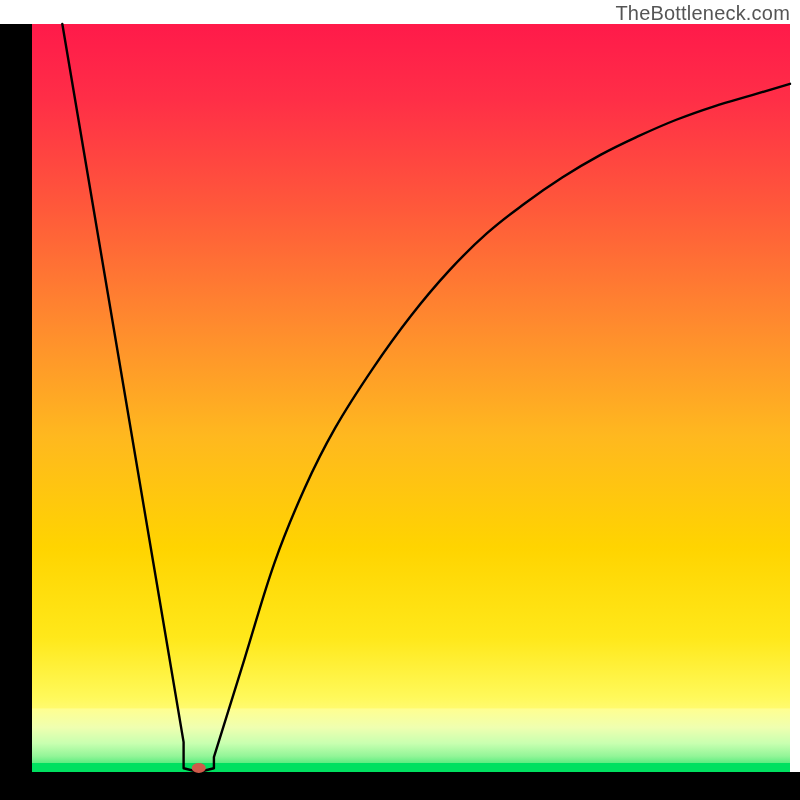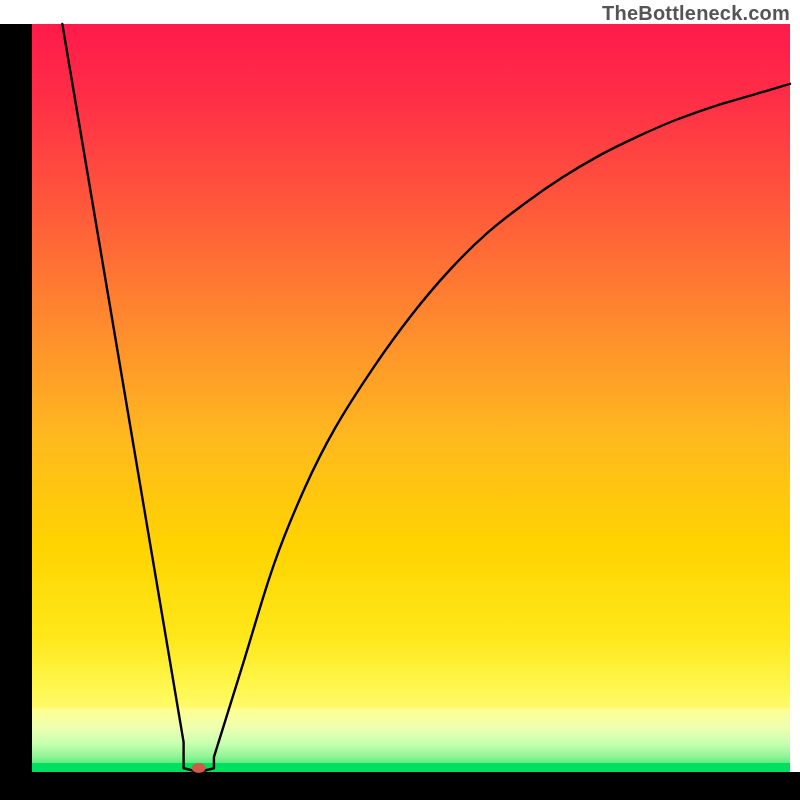--- a/index.html
+++ b/index.html
@@ -14,21 +14,21 @@
   .container {
     position: relative;
     width: 800px;
     height: 800px;
   }
   .watermark {
     position: absolute;
     top: 2px;
     right: 10px;
     font-size: 20px;
-    font-weight: 700;
+    font-weight: 400;
     color: #555;
     letter-spacing: 0.2px;
   }
   svg {
     position: absolute;
     top: 0;
     left: 0;
   }
 </style>
 </head>

